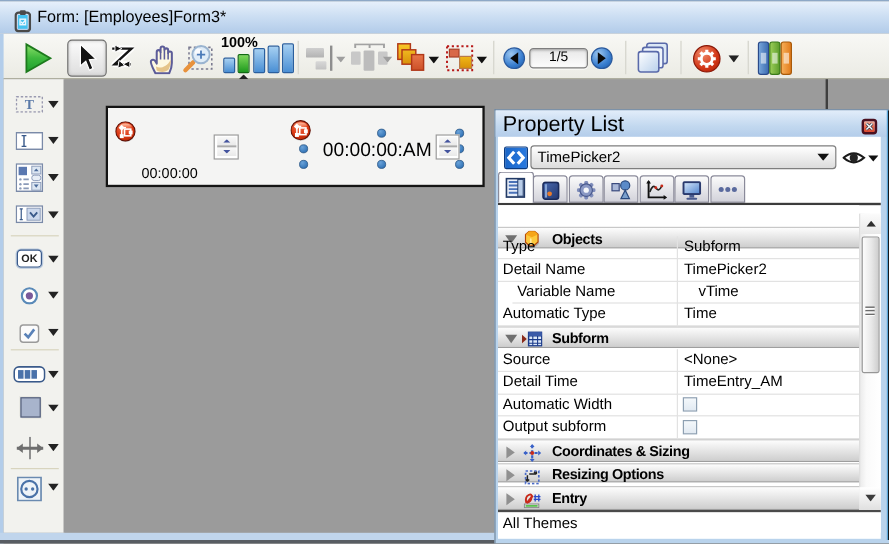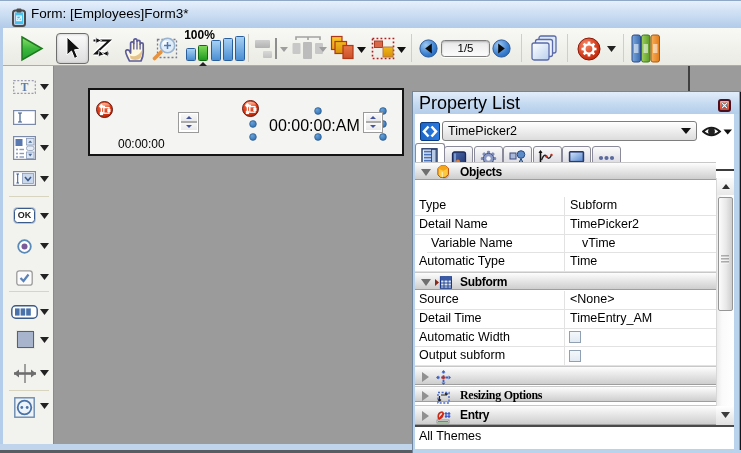--- a/index.html
+++ b/index.html
@@ -550,21 +550,21 @@
 .hdr { position:absolute; left:415px; width:301px; height:18px; background:linear-gradient(#fdfdfd,#cecece); border-top:1px solid #c8c8c8; border-bottom:1px solid #9e9e9e; font-weight:bold; font-size:12px; letter-spacing:-0.3px; }
 .hdr span { position:absolute; left:45px; top:1.5px; }
 .row { position:absolute; left:415px; width:301px; height:18.8px; border-bottom:1px solid #e2e2e2; font-size:12.5px; }
 .row b { position:absolute; left:4px; top:1px; font-weight:normal; }
 .row i { position:absolute; left:155px; top:1px; font-style:normal; }
 .cb { position:absolute; left:154px; top:2.5px; width:12px; height:12px; background:linear-gradient(#f4f8fb,#e2eaf2); border:1px solid #8ea0b2; }
 .tri-o { position:absolute; left:6px; top:6px; width:0; height:0; border-left:5.5px solid transparent; border-right:5.5px solid transparent; border-top:7px solid #707070; }
 .tri-c { position:absolute; left:7px; top:4.5px; width:0; height:0; border-top:5.5px solid transparent; border-bottom:5.5px solid transparent; border-left:7px solid #909090; }
 </style>
 
-<div class="hdr" style="top:162px;">
+<div class="hdr" style="top:189px;">
  <div class="tri-o"></div>
  <svg style="position:absolute;left:22px;top:1.5px;" width="13" height="14" viewBox="0 0 13 14">
  <path d="M5 12.8 L11 9.5 L12.5 10.5 L10 13.5 L6 13.8 Z" fill="#9a9a9a" opacity="0.6"></path>
  <path d="M4 0.8 L8.5 0.8 L11.4 3.2 L11.4 9.6 L8.2 12.4 L3.6 12.4 L0.9 9.8 L0.9 3.4 Z" fill="#fcc93e" stroke="#b44708" stroke-width="1"></path>
  <path d="M4 0.8 L8.5 0.8 L11.4 3.2 L6.3 5.8 L0.9 3.4 Z" fill="#f6a519"></path>
  <path d="M4.6 6.5 L6 7 L6 12.3 L4.6 12.3 Z" fill="#ffe9a0"></path>
 </svg>
  <span>Objects</span>
 </div>
 <div class="row" style="top:197px;text-align:right;">
@@ -614,23 +614,24 @@
 <div class="hdr" style="top:366.2px;height:19.3px;">
  <div class="tri-c"></div>
  <svg style="position:absolute;left:21px;top:2.5px;" width="15" height="15" viewBox="0 0 15 15">
   <path d="M7.5 1 L7.5 14 M1 7.5 L14 7.5" stroke="#3a62c8" stroke-width="1.8" stroke-dasharray="2.6 1.6"></path>
   <path d="M7.5 0 L5.5 2.5 L9.5 2.5 Z" fill="#3a62c8"></path>
   <path d="M7.5 15 L5.5 12.5 L9.5 12.5 Z" fill="#3a62c8"></path>
   <path d="M0 7.5 L2.5 5.5 L2.5 9.5 Z" fill="#3a62c8"></path>
   <path d="M15 7.5 L12.5 5.5 L12.5 9.5 Z" fill="#3a62c8"></path>
   <circle cx="7.5" cy="7.5" r="1.6" fill="#c82a1a"></circle>
  </svg>
+ <span>Coordinates &amp; Sizing</span>
 </div>
 
-<div class="hdr" style="top:385.5px;height:16px;font-family:Liberation Serif, serif;">
+<div class="hdr" style="top:385.5px;height:16px;">
  <div class="tri-c"></div>
  <svg style="position:absolute;left:21px;top:2.5px;" width="15" height="15" viewBox="0 0 15 15">
   <rect x="2" y="3.5" width="11" height="10.5" fill="none" stroke="#4a6ac8" stroke-width="1.4" stroke-dasharray="2 1.6"></rect>
   <path d="M5 6 L11 6 M11 6 L11 4 M11 6 L9 4.2" stroke="#222" stroke-width="1.2" fill="none"></path>
   <path d="M3.5 7 L3.5 12 M3.5 12 L2 10.5 M3.5 12 L5 10.5" stroke="#222" stroke-width="1.2" fill="none"></path>
  </svg>
  <span>Resizing Options</span>
 </div>
 
 <div class="hdr" style="top:405px;height:19.5px;">

